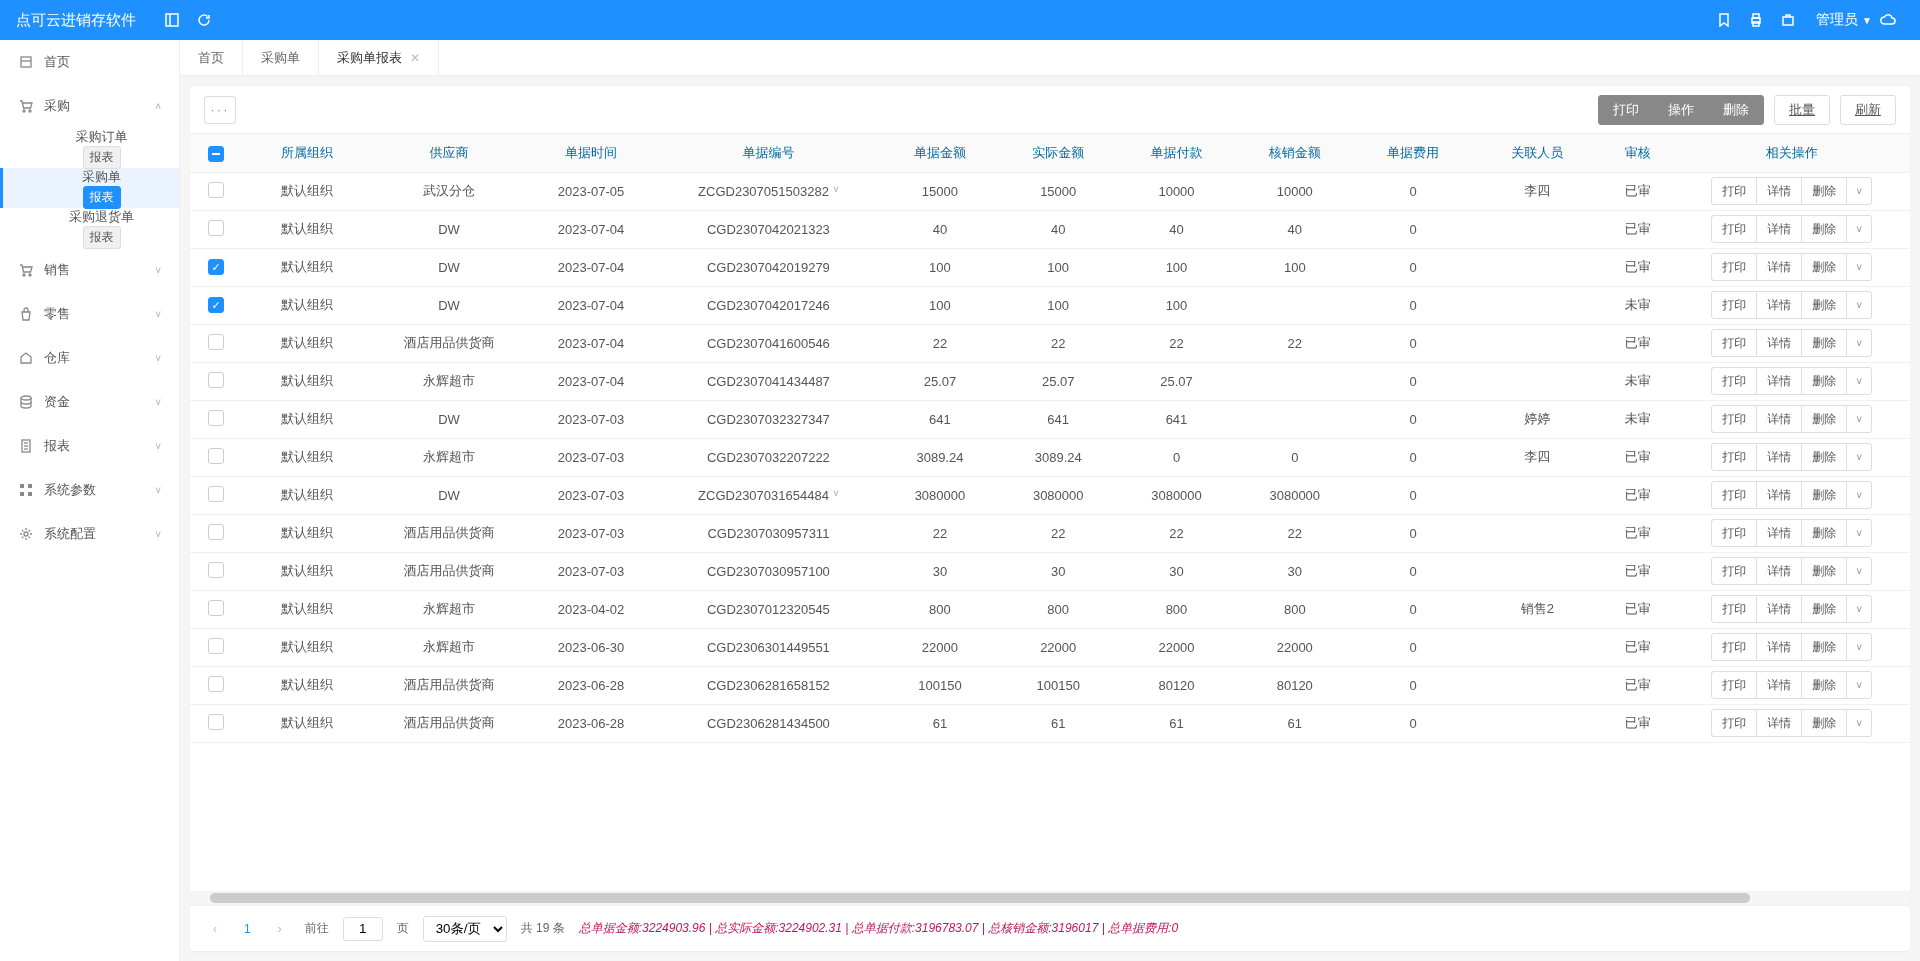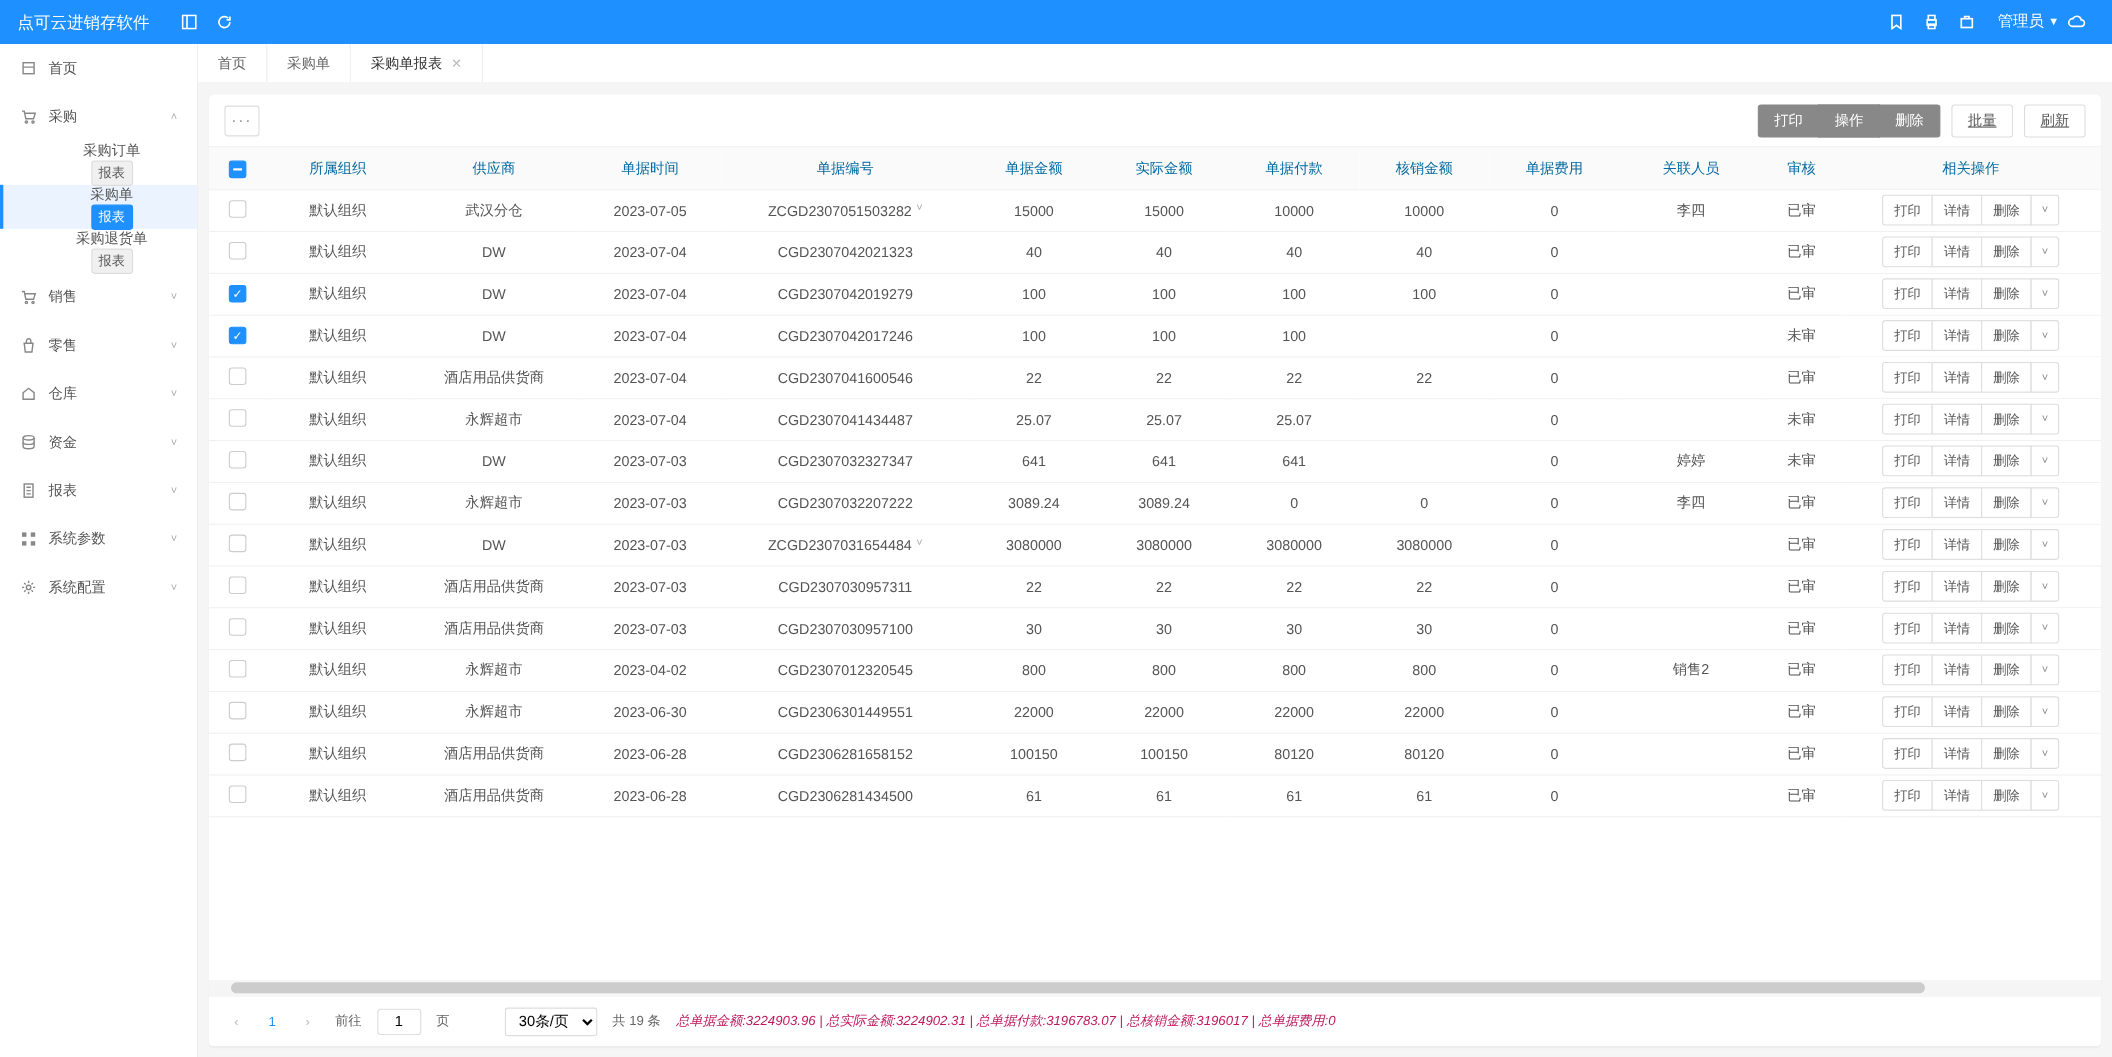--- a/index.html
+++ b/index.html
@@ -51,21 +51,21 @@
 .op-btn { height: 28px; padding: 0 10px; border: 1px solid #ddd; background: #fff; font-size: 12px; color: #555; cursor: pointer; margin-left: -1px; display: inline-flex; align-items: center; }
 .op-btn:first-child { border-radius: 3px 0 0 3px; margin-left: 0; }
 .op-btn:last-child { border-radius: 0 3px 3px 0; }
 .op-caret { width: 26px; justify-content: center; font-size: 10px; color: #888; }
 .ops-header-cell, .ops-cell { position: sticky; right: 0; background: #fff; }
 .ops-header-cell { background: #fafafa; }
 .footer { height: 46px; border-top: 1px solid #eee; display: flex; align-items: center; padding: 0 14px; gap: 14px; font-size: 12px; color: #666; }
 .page-arrow { width: 22px; height: 22px; display: inline-flex; align-items: center; justify-content: center; cursor: pointer; color: #bbb; border-radius: 3px; }
 .page-num { color: #1e90ff; font-weight: 500; padding: 0 4px; }
 .page-input { width: 40px; height: 24px; border: 1px solid #ddd; border-radius: 3px; text-align: center; }
-.page-select { height: 26px; border: 1px solid #ddd; border-radius: 3px; padding: 0 8px; background: #fff; margin-left: 36px; }
+.page-select { height: 26px; border: 1px solid #ddd; border-radius: 3px; padding: 0 8px; background: #fff; }
 .summary { color: #be185d; font-style: italic; }
 .hscroll { height: 14px; background: #f5f5f5; position: relative; }
 .hscroll-thumb { position: absolute; left: 20px; right: 160px; top: 2px; bottom: 2px; background: #ccc; border-radius: 5px; }
 svg { display: block; }
 </style>
 </head>
 <body>
 
 <div class="app">
   <div class="header">

